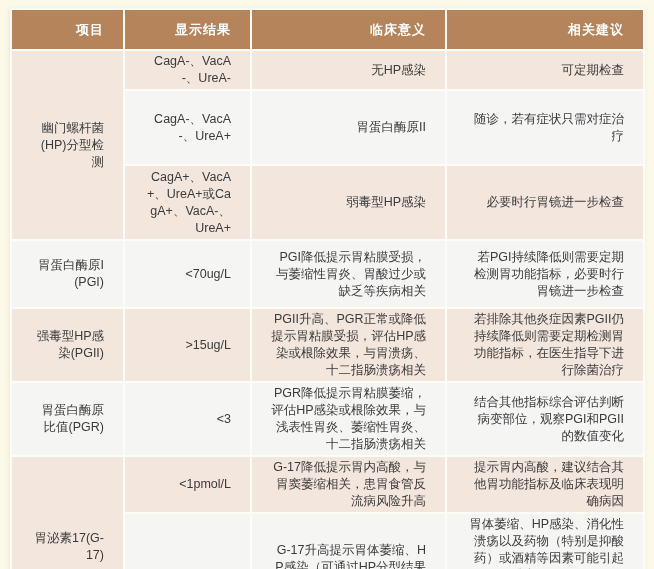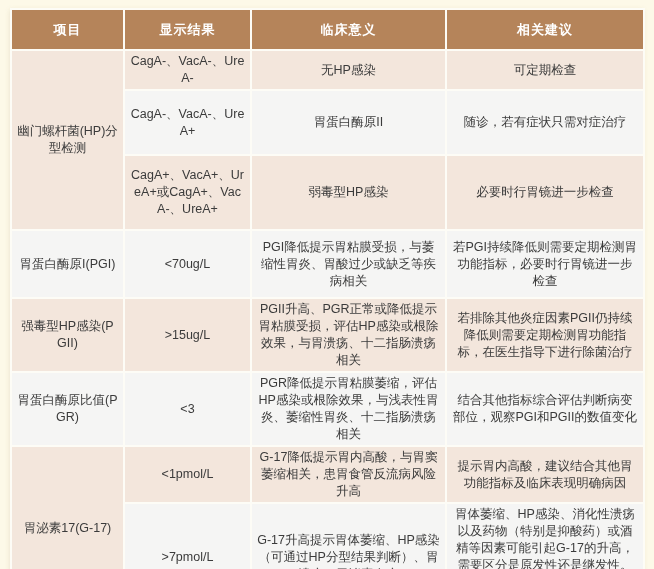--- a/index.html
+++ b/index.html
@@ -21,43 +21,43 @@
     width: 633px;
     box-shadow: 0 2px 5px rgba(160, 140, 100, 0.22);
   }
   table.results {
     border-collapse: collapse;
     table-layout: fixed;
     width: 633px;
   }
   .results th, .results td {
     border: 2px solid #fdfcf6;
-    text-align: center;
+    text-align: right;
     vertical-align: middle;
     color: #3b3b3b;
     font-size: 12.5px;
     line-height: 17px;
-    padding: 2px 5px;
+    padding: 2px 19px;
     word-break: break-all;
     overflow: hidden;
   }
   .results thead th {
     background: #b5845a;
     color: #ffffff;
     font-weight: bold;
     font-size: 13px;
     height: 35px;
     letter-spacing: 1px;
   }
   tr.pink > td { background: #f3e6dc; }
   tr.gray > td { background: #f5f5f4; }
   td.merged { background: #f3e6dc; }
   
   tr.r0 { height: 38px; }
-  tr.r1 { height: 65px; margin-top: 48px; }
+  tr.r1 { height: 75px; margin-top: 48px; }
   tr.r2 { height: 75px; }
   tr.r3 { height: 68px; }
   tr.r4 { height: 60px; }
   tr.r5 { height: 50px; }
   tr.r6 { height: 35px; }
   tr.r7 { height: 105px; }
 </style>
 </head>
 <body>
 

